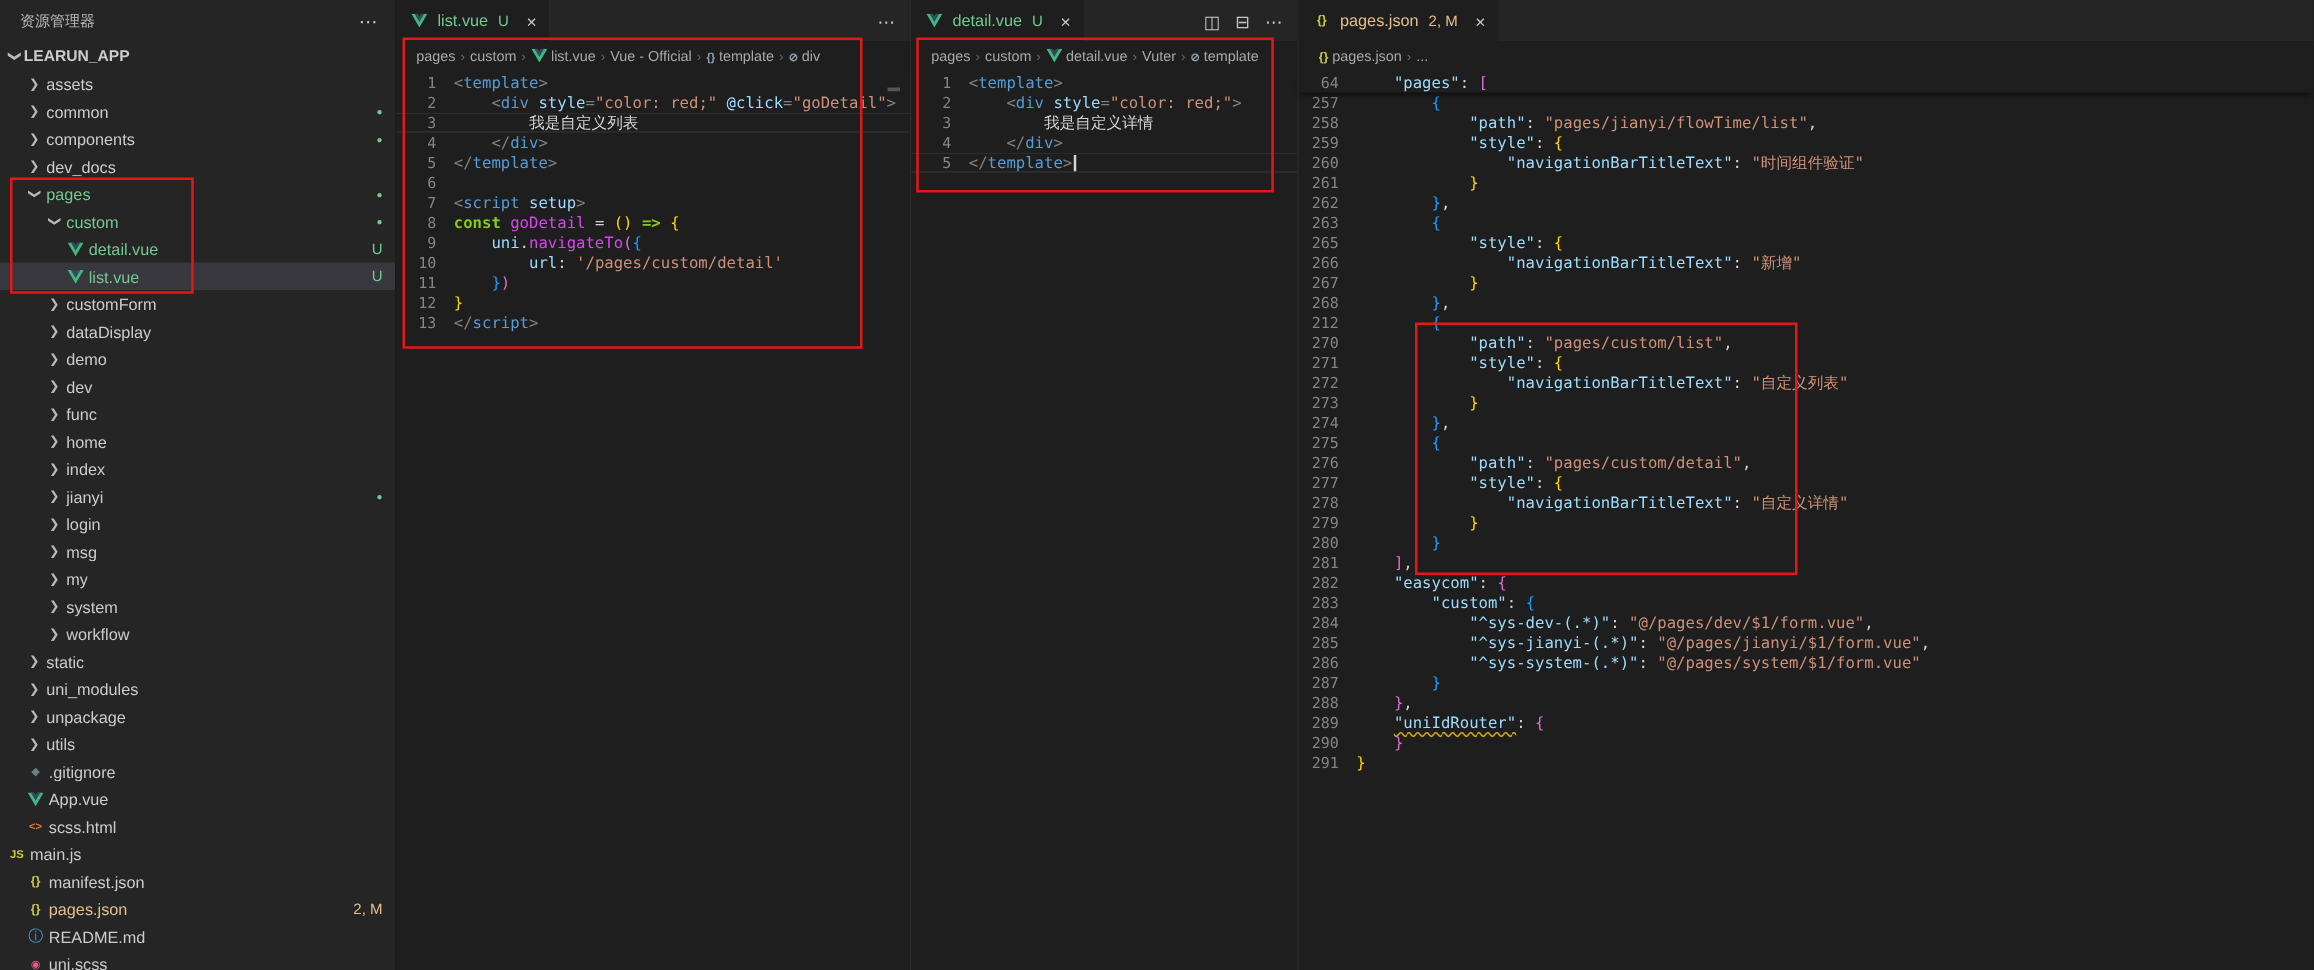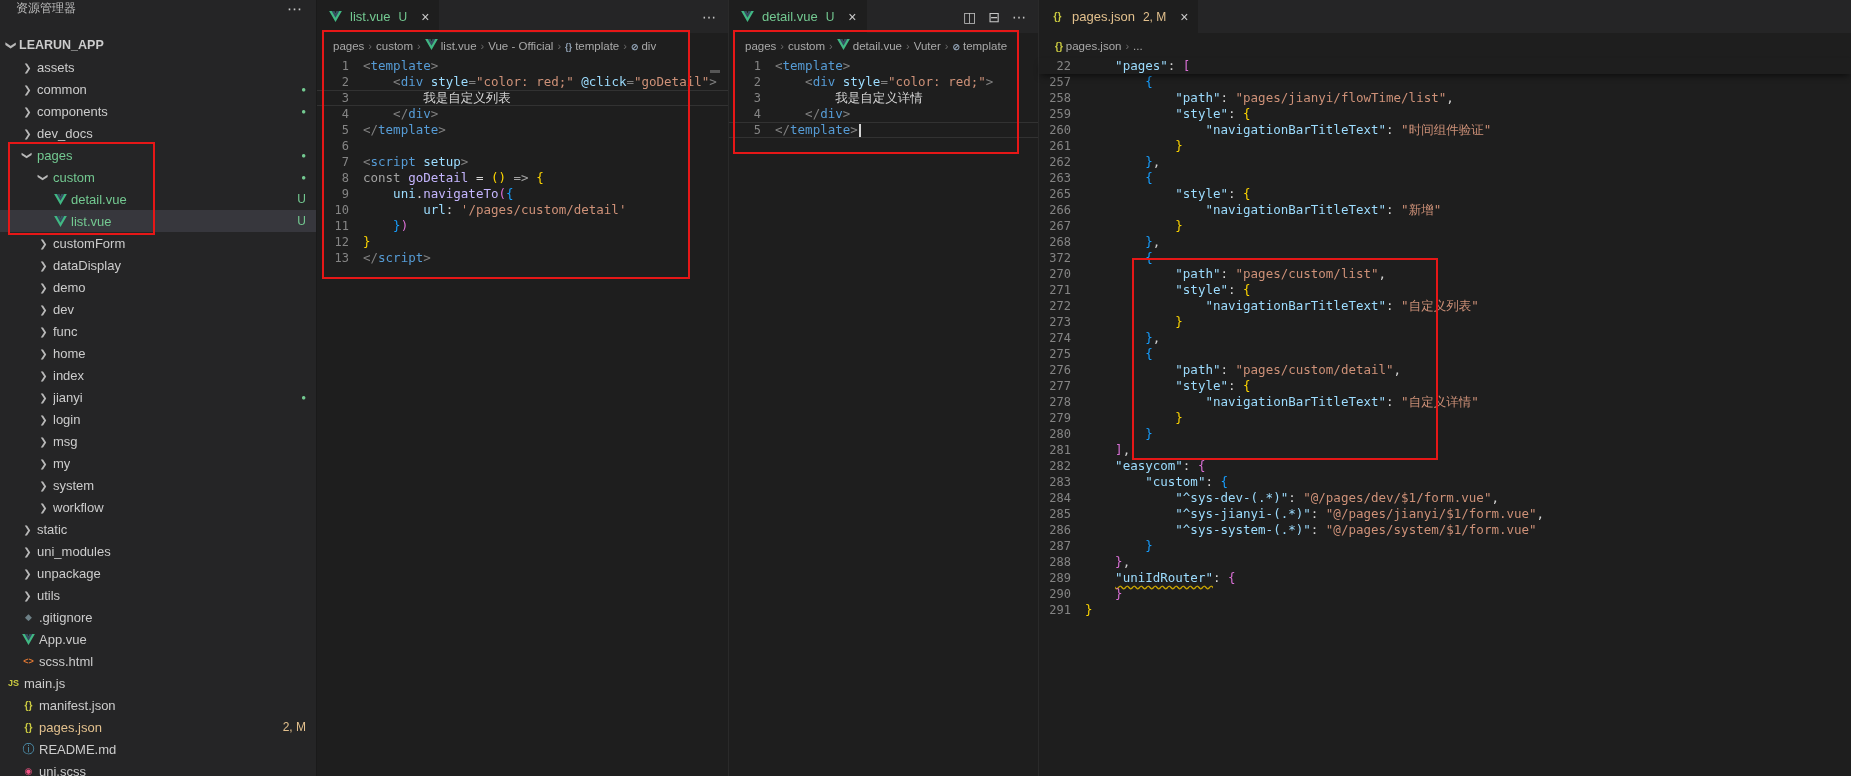--- a/index.html
+++ b/index.html
@@ -6,21 +6,21 @@
   html,body { margin:0; padding:0; }
   body {
     width:1851px; height:776px; overflow:hidden; position:relative;
     background:#1e1e1e; color:#cccccc;
     font-family:"Liberation Sans", sans-serif;
   }
   .app { display:flex; width:100%; height:100%; }
 
   
   .sidebar { width:317px; min-width:317px; background:#252526; border-right:1px solid #1a1a1a; overflow:hidden; }
-  .sidebar-header { height:34px; display:flex; align-items:flex-start; justify-content:space-between; padding:0 14px 0 16px; font-size:12px; color:#bbbbbb; }
+  .sidebar-header { height:34px; display:flex; align-items:center; justify-content:space-between; padding:0 14px 0 16px; font-size:12px; color:#bbbbbb; }
   .sidebar-header .dots { color:#c5c5c5; font-size:15px; cursor:pointer; }
   .root-row { height:22px; display:flex; align-items:center; font-weight:bold; font-size:12.5px; color:#cccccc; padding-left:4px; cursor:pointer; }
   .tree { font-size:13px; }
   .row { height:22px; display:flex; align-items:center; cursor:pointer; white-space:nowrap; }
   .row.selected { background:#37373d; }
   .tw { display:inline-block; width:15px; color:#b8b8b8; font-size:10px; text-align:center; flex:none; }
   .tw.exp { transform:rotate(90deg); }
   .ficon { width:17px; display:inline-flex; justify-content:center; align-items:center; flex:none; }
   .rlabel { margin-left:2px; color:#cccccc; overflow:hidden; text-overflow:ellipsis; }
   .green { color:#73c991 !important; }
@@ -64,22 +64,22 @@
   .cl.sticky { background:#1e1e1e; box-shadow: 0 4px 6px -2px rgba(0,0,0,0.55); position:relative; z-index:4; }
   .ln { width:32px; text-align:right; padding-right:0; color:#858585; flex:none; font-size:12px; }
   .lc { padding-left:14px; }
   .caret { display:inline-block; width:2px; height:13px; background:#d4d4d4; vertical-align:middle; margin-left:1px; }
 
   
   .tk-pun { color:#808080; }
   .tk-tag { color:#569cd6; }
   .tk-attr{ color:#9cdcfe; }
   .tk-str { color:#ce9178; }
-  .tk-kw  { color:#a3a3a3; }
-  .tk-fn  { color:#c4b5fd; }
+  .tk-kw  { color:#84cc16;font-weight:bold; }
+  .tk-fn  { color:#d946ef; }
   .tk-def { color:#d4d4d4; }
   .tk-b1  { color:#ffd700; }
   .tk-b2  { color:#da70d6; }
   .tk-b3  { color:#179fff; }
   .tk-key { color:#9cdcfe; }
   .tk-keyw{ color:#9cdcfe; text-decoration:underline wavy #cca700; text-underline-offset:3px; }
 
   .ovr { position:absolute; right:8px; top:70px; width:10px; height:3px; background:#565656; }
 
   .anno { position:absolute; border:2px solid #e61717; z-index:40; pointer-events:none; }
@@ -404,33 +404,33 @@
           <span class="crumb">
             <span><span class="ic-json">{}</span></span>
             <span>pages.json</span>
           </span>
           <span class="sep">›</span>
           <span class="crumb">
             <span>...</span>
           </span>
         </div>
         <div class="code">
-          <div class="cl sticky"><span class="ln">22</span><span class="lc"><span class="tk-def">    </span><span class="tk-key">"pages"</span><span class="tk-def">: </span><span class="tk-b2">[</span></span></div>
+          <div class="cl sticky"><span class="ln">64</span><span class="lc"><span class="tk-def">    </span><span class="tk-key">"pages"</span><span class="tk-def">: </span><span class="tk-b2">[</span></span></div>
           <div class="cl"><span class="ln">257</span><span class="lc"><span class="tk-def">        </span><span class="tk-b3">{</span></span></div>
           <div class="cl"><span class="ln">258</span><span class="lc"><span class="tk-def">            </span><span class="tk-key">"path"</span><span class="tk-def">: </span><span class="tk-str">"pages/jianyi/flowTime/list"</span><span class="tk-def">,</span></span></div>
           <div class="cl"><span class="ln">259</span><span class="lc"><span class="tk-def">            </span><span class="tk-key">"style"</span><span class="tk-def">: </span><span class="tk-b1">{</span></span></div>
           <div class="cl"><span class="ln">260</span><span class="lc"><span class="tk-def">                </span><span class="tk-key">"navigationBarTitleText"</span><span class="tk-def">: </span><span class="tk-str">"时间组件验证"</span></span></div>
           <div class="cl"><span class="ln">261</span><span class="lc"><span class="tk-def">            </span><span class="tk-b1">}</span></span></div>
           <div class="cl"><span class="ln">262</span><span class="lc"><span class="tk-def">        </span><span class="tk-b3">}</span><span class="tk-def">,</span></span></div>
           <div class="cl"><span class="ln">263</span><span class="lc"><span class="tk-def">        </span><span class="tk-b3">{</span></span></div>
           <div class="cl"><span class="ln">265</span><span class="lc"><span class="tk-def">            </span><span class="tk-key">"style"</span><span class="tk-def">: </span><span class="tk-b1">{</span></span></div>
           <div class="cl"><span class="ln">266</span><span class="lc"><span class="tk-def">                </span><span class="tk-key">"navigationBarTitleText"</span><span class="tk-def">: </span><span class="tk-str">"新增"</span></span></div>
           <div class="cl"><span class="ln">267</span><span class="lc"><span class="tk-def">            </span><span class="tk-b1">}</span></span></div>
           <div class="cl"><span class="ln">268</span><span class="lc"><span class="tk-def">        </span><span class="tk-b3">}</span><span class="tk-def">,</span></span></div>
-          <div class="cl"><span class="ln">372</span><span class="lc"><span class="tk-def">        </span><span class="tk-b3">{</span></span></div>
+          <div class="cl"><span class="ln">212</span><span class="lc"><span class="tk-def">        </span><span class="tk-b3">{</span></span></div>
           <div class="cl"><span class="ln">270</span><span class="lc"><span class="tk-def">            </span><span class="tk-key">"path"</span><span class="tk-def">: </span><span class="tk-str">"pages/custom/list"</span><span class="tk-def">,</span></span></div>
           <div class="cl"><span class="ln">271</span><span class="lc"><span class="tk-def">            </span><span class="tk-key">"style"</span><span class="tk-def">: </span><span class="tk-b1">{</span></span></div>
           <div class="cl"><span class="ln">272</span><span class="lc"><span class="tk-def">                </span><span class="tk-key">"navigationBarTitleText"</span><span class="tk-def">: </span><span class="tk-str">"自定义列表"</span></span></div>
           <div class="cl"><span class="ln">273</span><span class="lc"><span class="tk-def">            </span><span class="tk-b1">}</span></span></div>
           <div class="cl"><span class="ln">274</span><span class="lc"><span class="tk-def">        </span><span class="tk-b3">}</span><span class="tk-def">,</span></span></div>
           <div class="cl"><span class="ln">275</span><span class="lc"><span class="tk-def">        </span><span class="tk-b3">{</span></span></div>
           <div class="cl"><span class="ln">276</span><span class="lc"><span class="tk-def">            </span><span class="tk-key">"path"</span><span class="tk-def">: </span><span class="tk-str">"pages/custom/detail"</span><span class="tk-def">,</span></span></div>
           <div class="cl"><span class="ln">277</span><span class="lc"><span class="tk-def">            </span><span class="tk-key">"style"</span><span class="tk-def">: </span><span class="tk-b1">{</span></span></div>
           <div class="cl"><span class="ln">278</span><span class="lc"><span class="tk-def">                </span><span class="tk-key">"navigationBarTitleText"</span><span class="tk-def">: </span><span class="tk-str">"自定义详情"</span></span></div>
           <div class="cl"><span class="ln">279</span><span class="lc"><span class="tk-def">            </span><span class="tk-b1">}</span></span></div>

